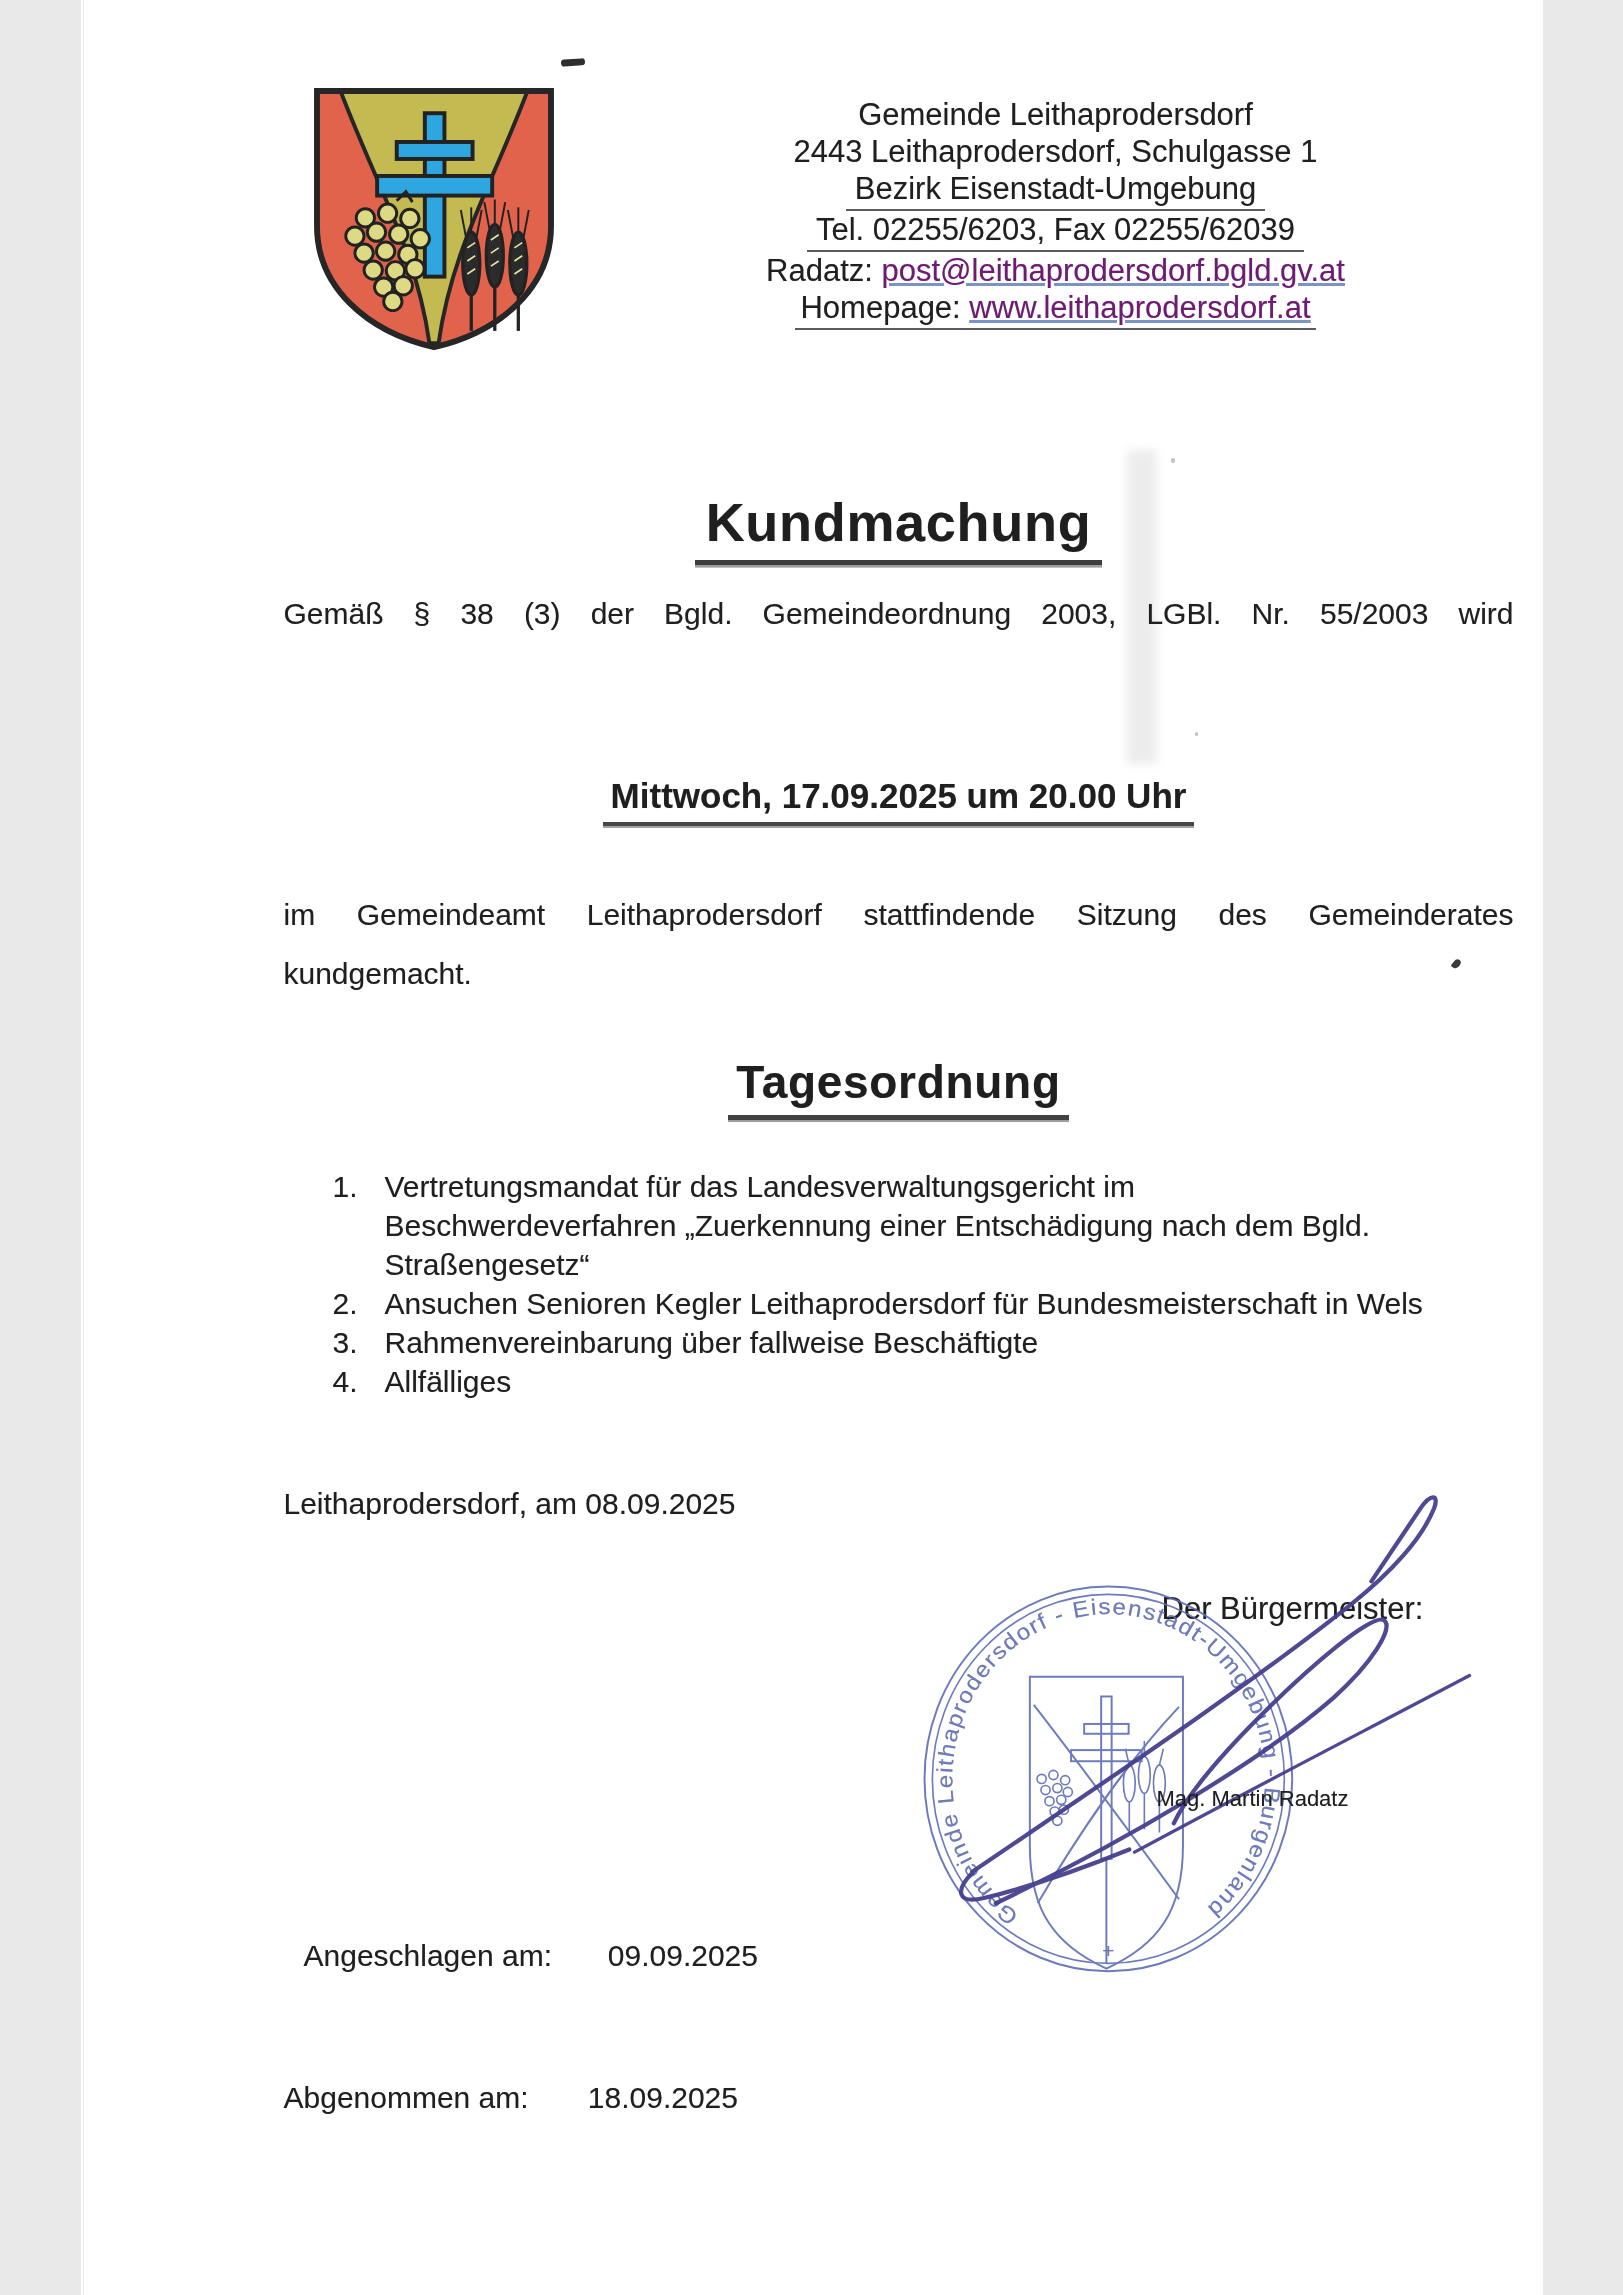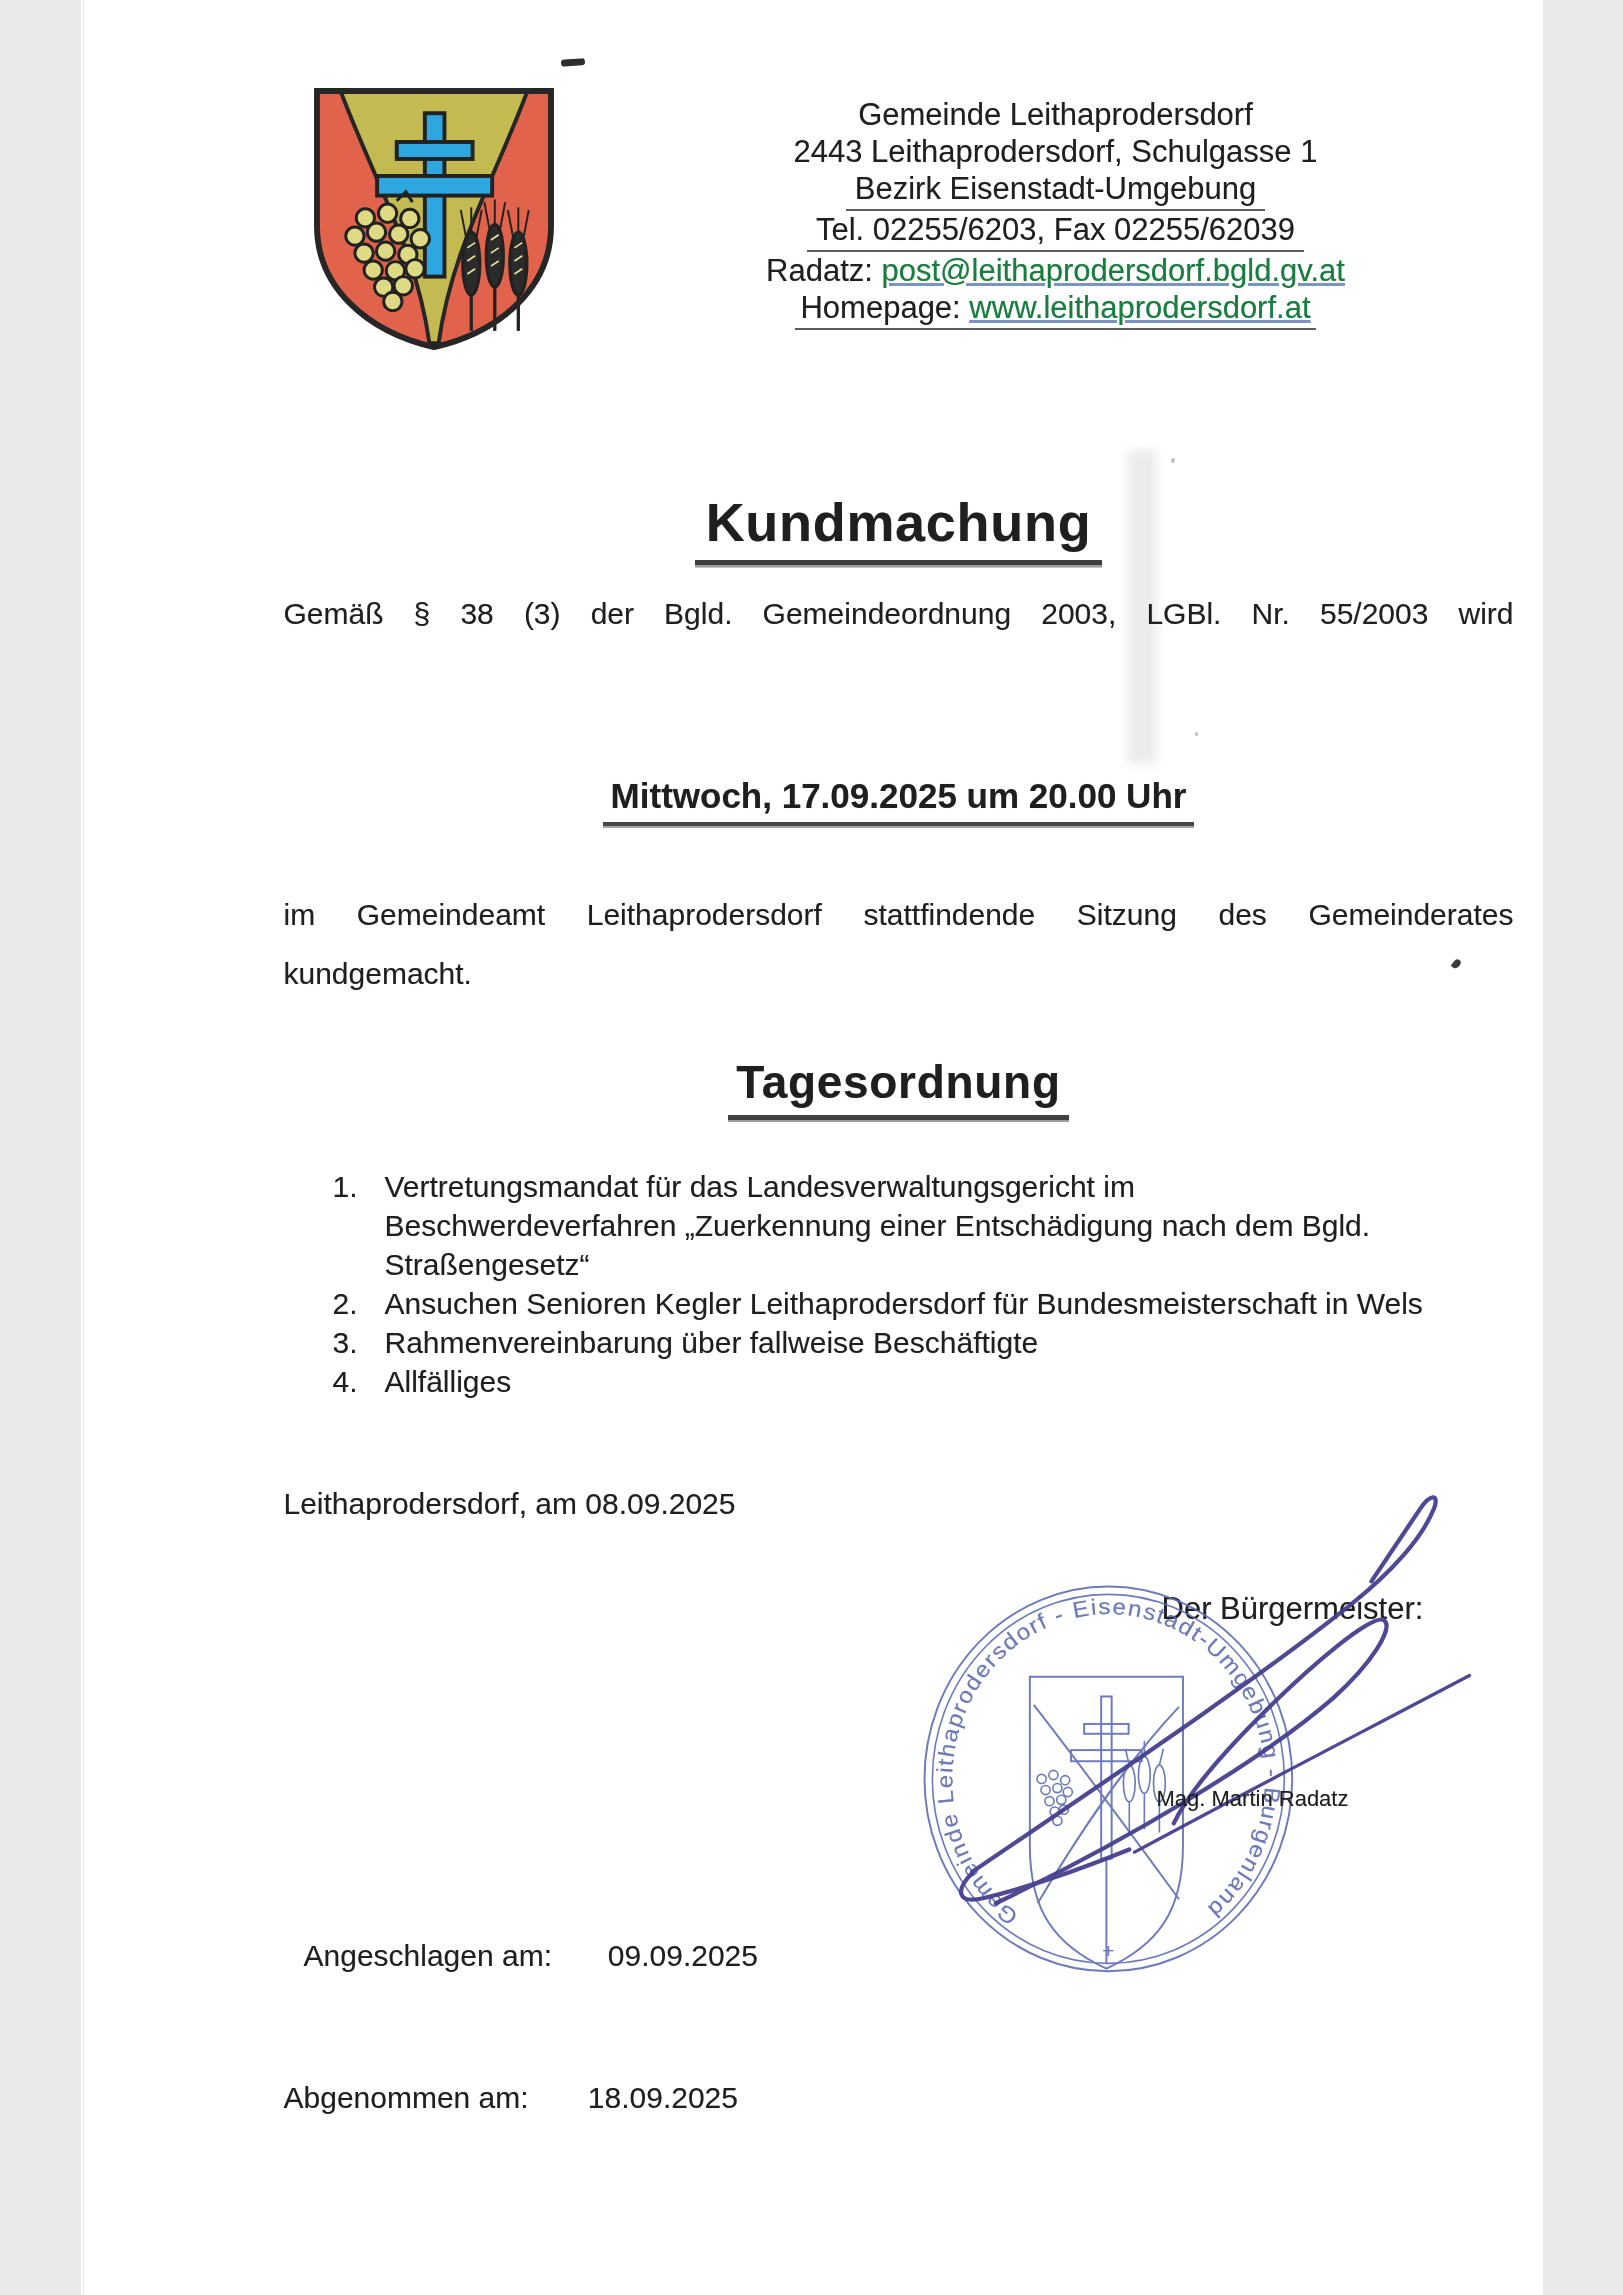--- a/index.html
+++ b/index.html
@@ -14,21 +14,21 @@
   .edge-left{position:absolute;left:2.6px;top:0;width:1.3px;height:2295px;background:#dddddd;opacity:.6;}
   .dash-artifact{position:absolute;left:480px;top:59px;width:23.6px;height:6.5px;background:#2e2e2e;border-radius:3.3px;transform:rotate(-4deg);}
   .streak{position:absolute;left:1046px;top:450px;width:30px;height:314px;background:#bdbdbd;opacity:.28;filter:blur(4.6px);}
   .speck{position:absolute;background:#8f8f8f;border-radius:50%;opacity:.55;}
   .comma-artifact{position:absolute;left:1372px;top:959px;width:7.2px;height:9.8px;background:#3a3a3a;border-radius:60% 60% 70% 20%;transform:rotate(38deg);}
   
   .crest{position:absolute;left:219px;top:79px;}
   .letterhead-text{position:absolute;left:661px;top:96px;width:628px;text-align:center;font-size:31px;line-height:37px;}
   .lh-line{white-space:nowrap;}
   .ul-gray{display:inline-block;border-bottom:2.6px solid #5c5c5c;padding:0 9.2px 2px;}
-  .link{color:#15803d;text-decoration:underline;text-decoration-color:#7b95c2;cursor:pointer;}
+  .link{color:#701a75;text-decoration:underline;text-decoration-color:#7b95c2;cursor:pointer;}
   
   .center-col{position:absolute;left:203px;width:1230px;text-align:center;}
   .title-wrap{top:465px;margin-top:26px;}
   .title-ul{display:inline-block;font-size:54px;font-weight:bold;letter-spacing:0.7px;border-bottom:5.9px solid #3d3d3d;padding:0 10.5px 6.5px;box-shadow:0 2.6px 0 #9c9c9c;}
   .date-wrap{top:776px;}
   .date-ul{display:inline-block;font-size:35px;font-weight:bold;border-bottom:4.6px solid #474747;padding:0 7.9px 5.9px;box-shadow:0 2px 0 #a2a2a2;}
   .agenda-head-wrap{top:1055px;}
   .agenda-head-ul{display:inline-block;font-size:46px;font-weight:bold;letter-spacing:0.7px;border-bottom:5.2px solid #414141;padding:0 7.9px 5.9px;box-shadow:0 2px 0 #9c9c9c;}
   
   .para{position:absolute;left:203px;width:1230px;font-size:30px;line-height:59px;margin:0;}

